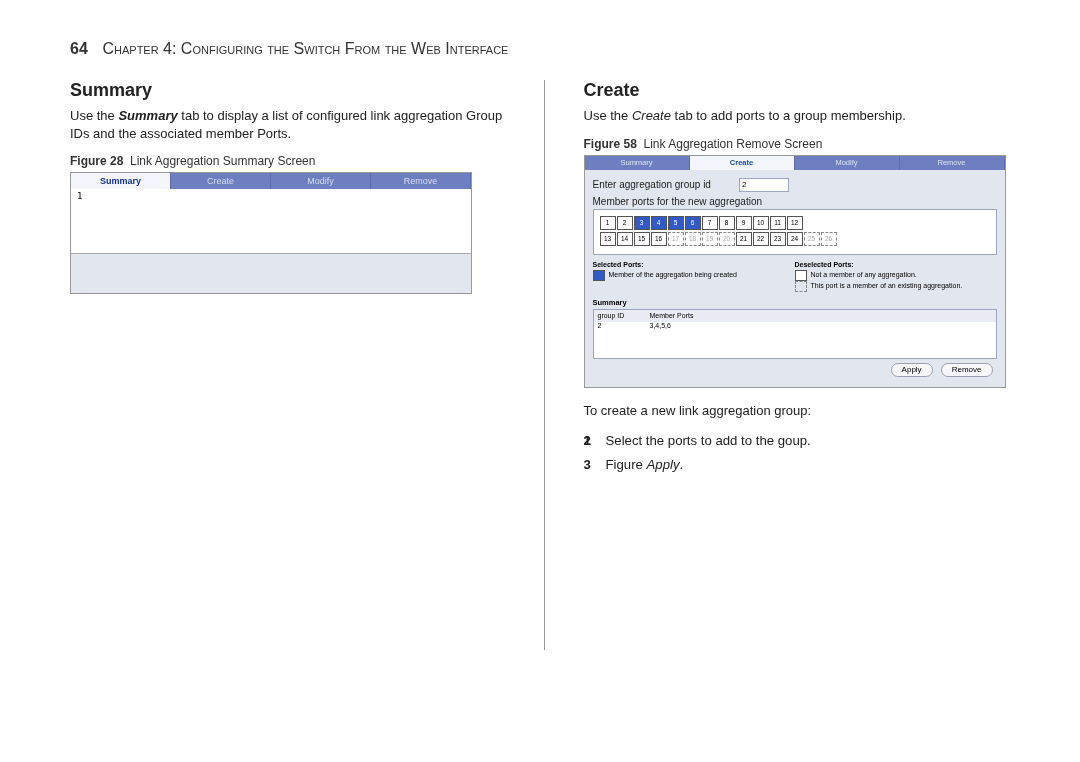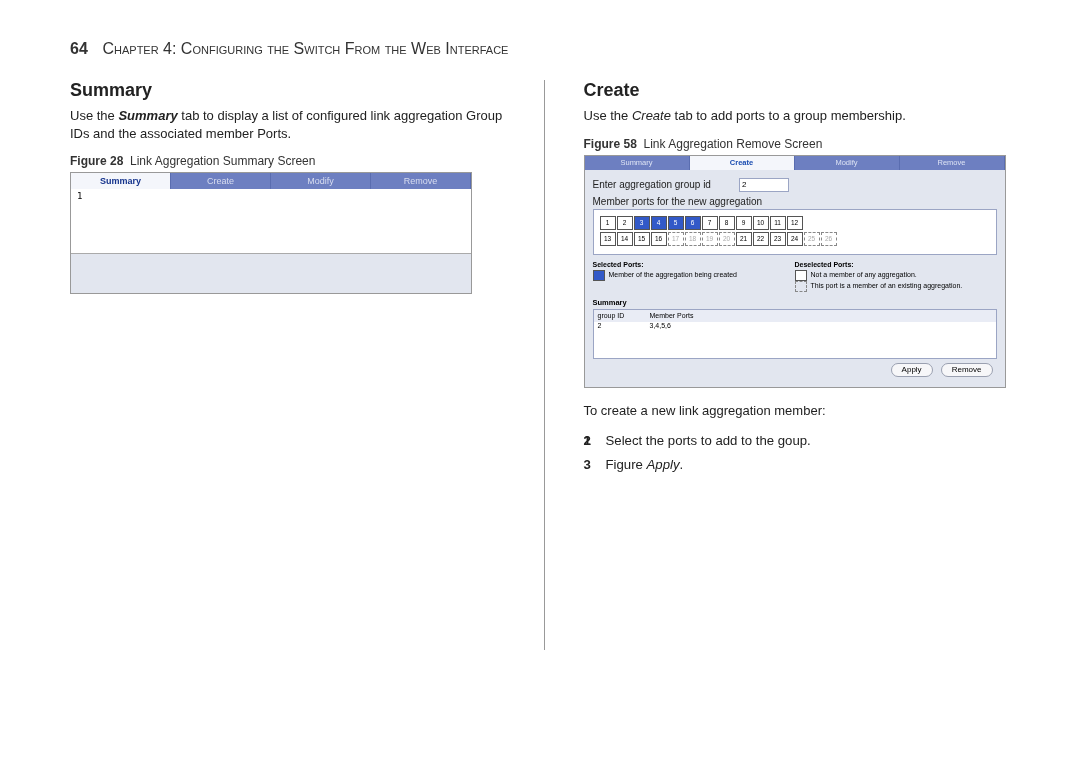--- a/index.html
+++ b/index.html
@@ -308,21 +308,21 @@
               <div>3,4,5,6</div>
             </div>
           </div>
           <div class="btnrow">
             <button>Apply</button>
             <button>Remove</button>
           </div>
         </div>
       </div>
 
-      <p class="body" style="margin-top:14px">To create a new link aggregation member:</p>
+      <p class="body" style="margin-top:14px">To create a new link aggregation group:</p>
       <ol class="steps">
         <li><span class="num">1</span></li>
         <li><span class="num">2</span><span>Select the ports to add to the goup.</span></li>
         <li><span class="num">3</span><span>Figure </span><span class="italic">Apply</span><span>.</span></li>
       </ol>
     </div>
   </div>
 </div>
 
 </body></html>

